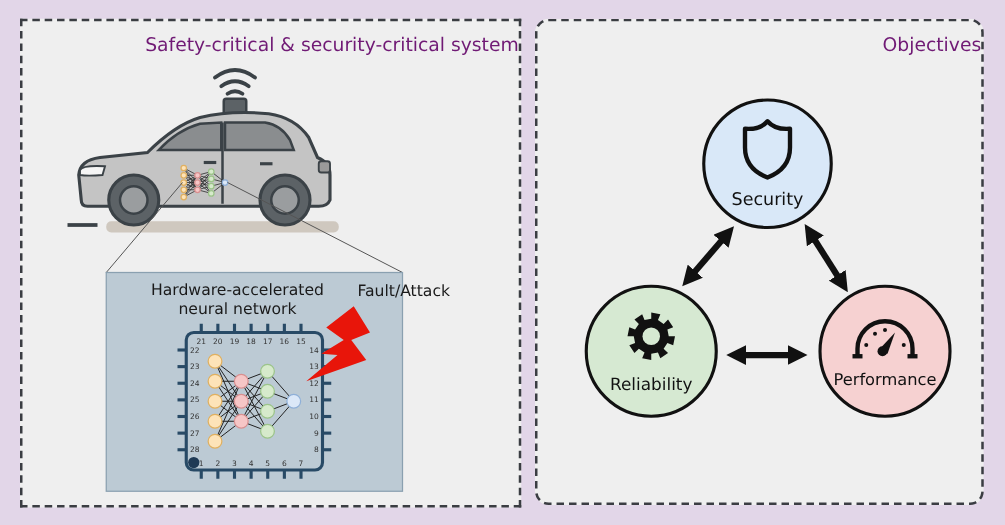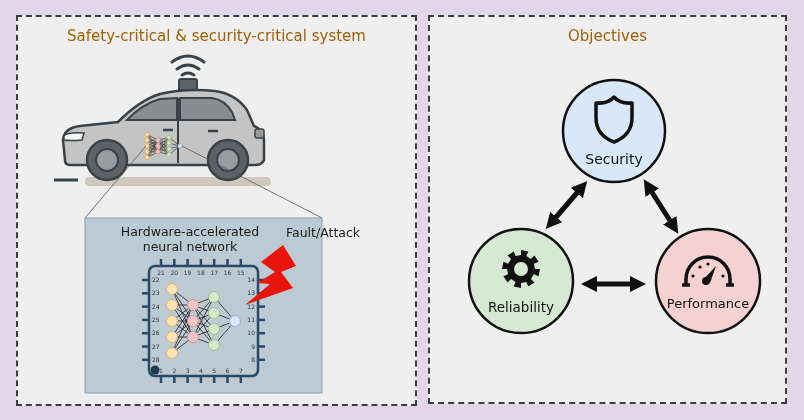--- a/index.html
+++ b/index.html
@@ -5,24 +5,24 @@
   html, body { margin:0; padding:0; }
   body {
     width:804px; height:420px; background:#e2d6e8; position:relative; overflow:hidden;
     font-family:"DejaVu Sans", sans-serif;
   }
   .panel {
     position:absolute; background:#efefef;
     border:2px dashed #3a3d42; box-sizing:border-box;
   }
   #left-panel { left:16px; top:15px; width:401px; height:391px; }
-  #right-panel { left:428px; top:15px; width:359px; height:389px; }
+  #right-panel { left:428px; top:15px; width:359px; height:389px;border-radius:11px; }
   .panel-title {
-    position:absolute; left:0; right:0; text-align:center;
-    font-size:15px; color:#a16207; top:10px;
+    position:absolute; left:0; right:0; text-align:right;
+    font-size:15px; color:#701a75; top:10px;
   }
   svg { position:absolute; left:0; top:0; }
   .txt { font-family:"DejaVu Sans", sans-serif; }
 </style>
 </head>
 <body>
 
 <div id="left-panel" class="panel">
   <div class="panel-title">Safety-critical &amp; security-critical system</div>
 </div>

